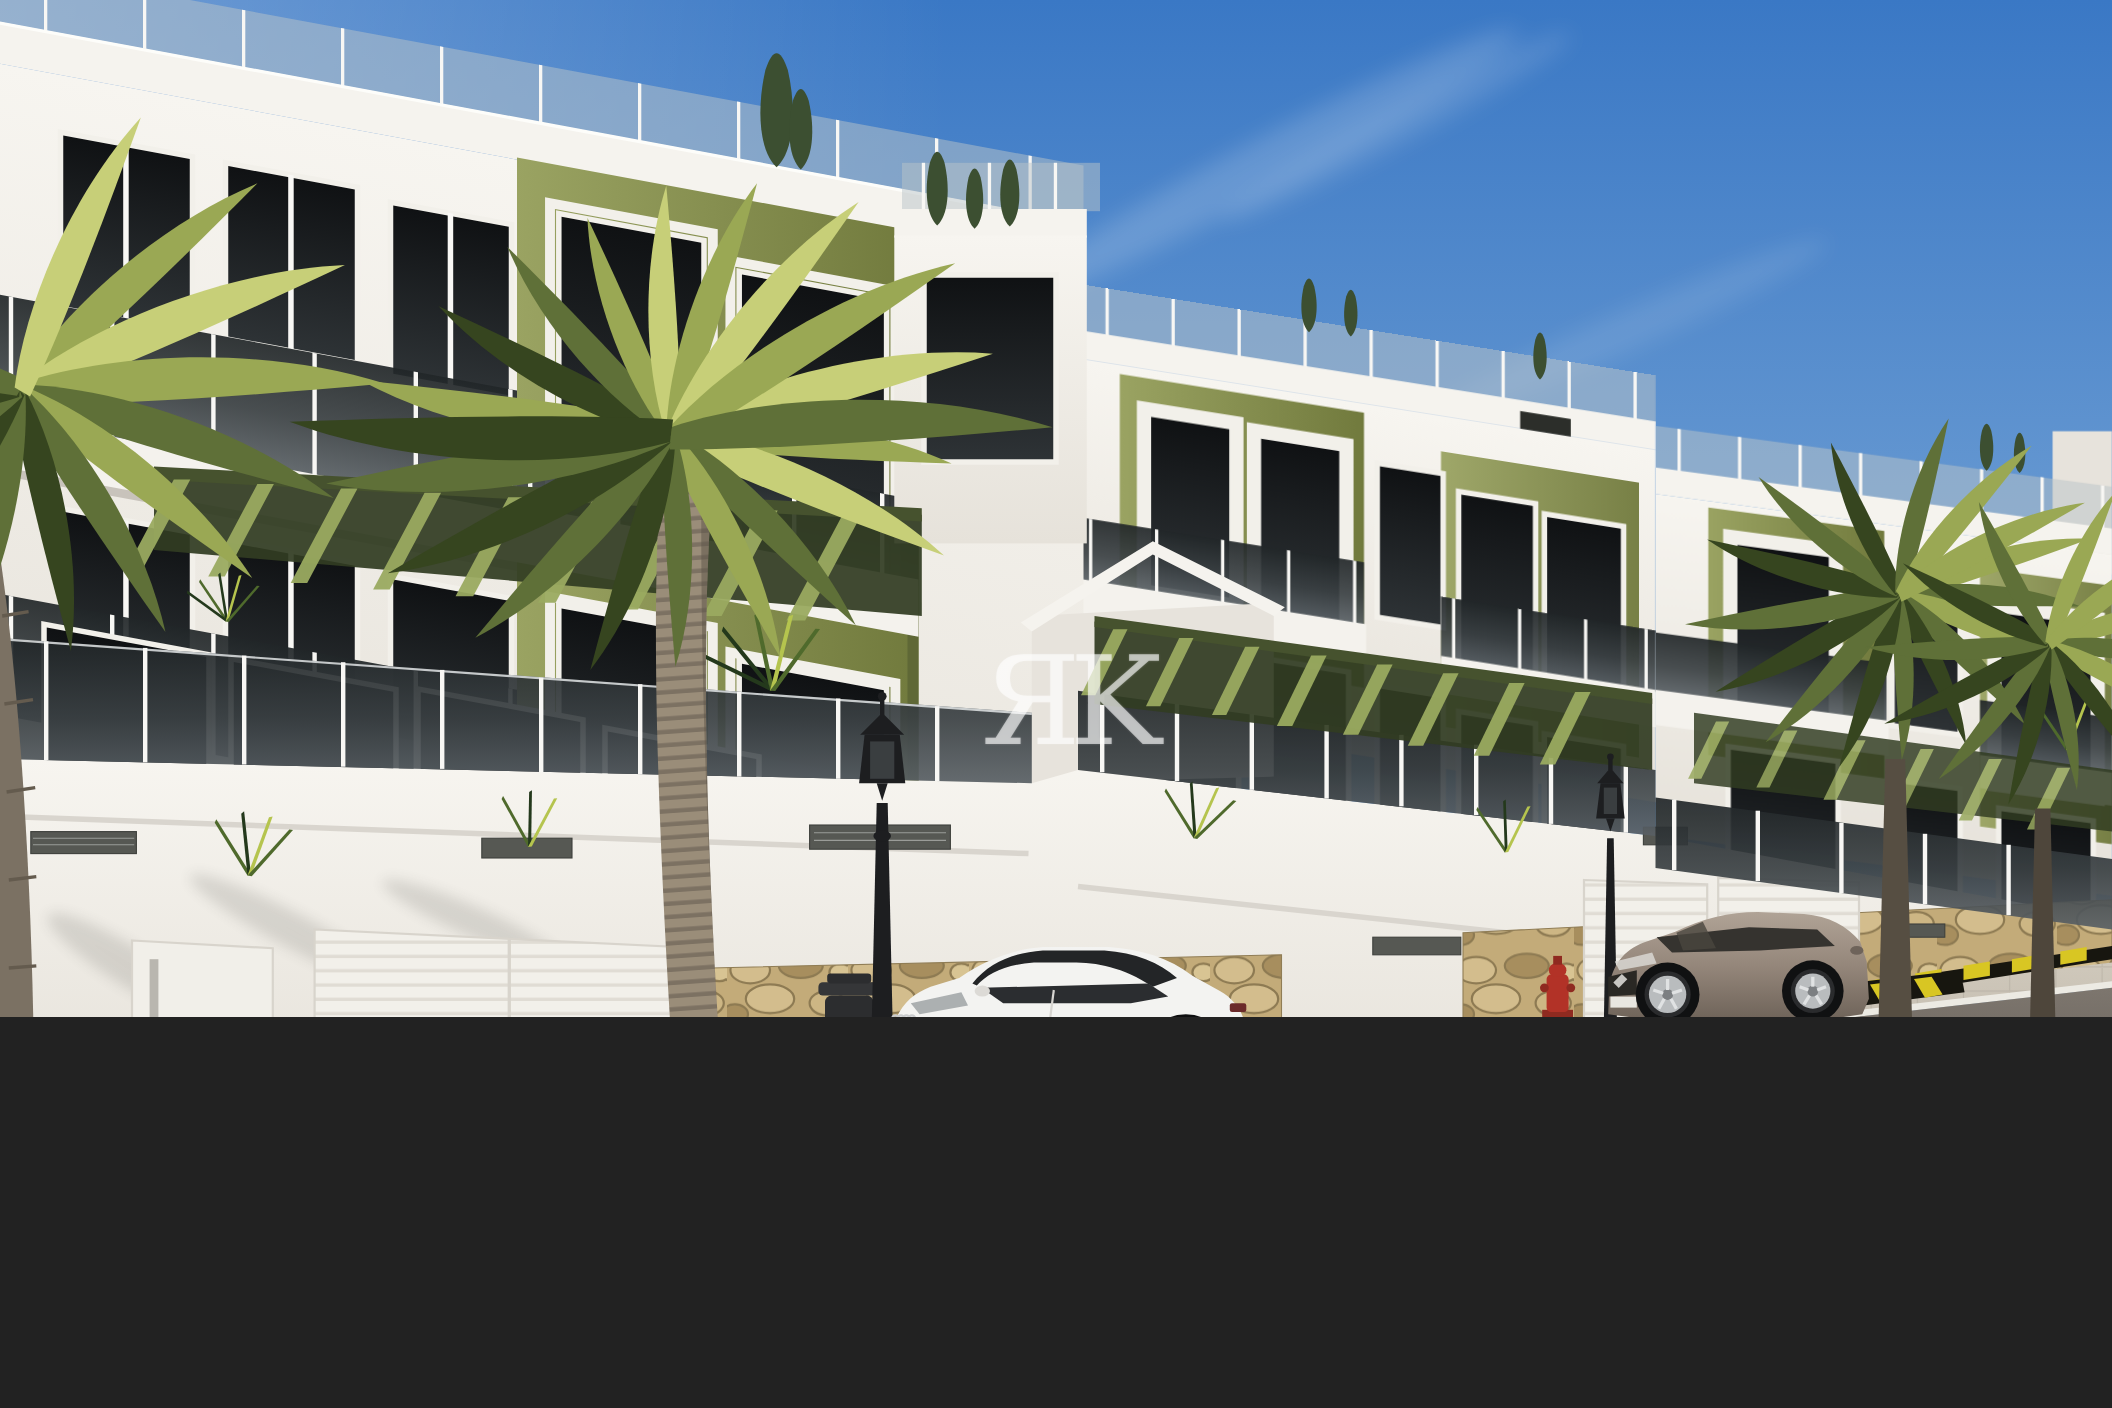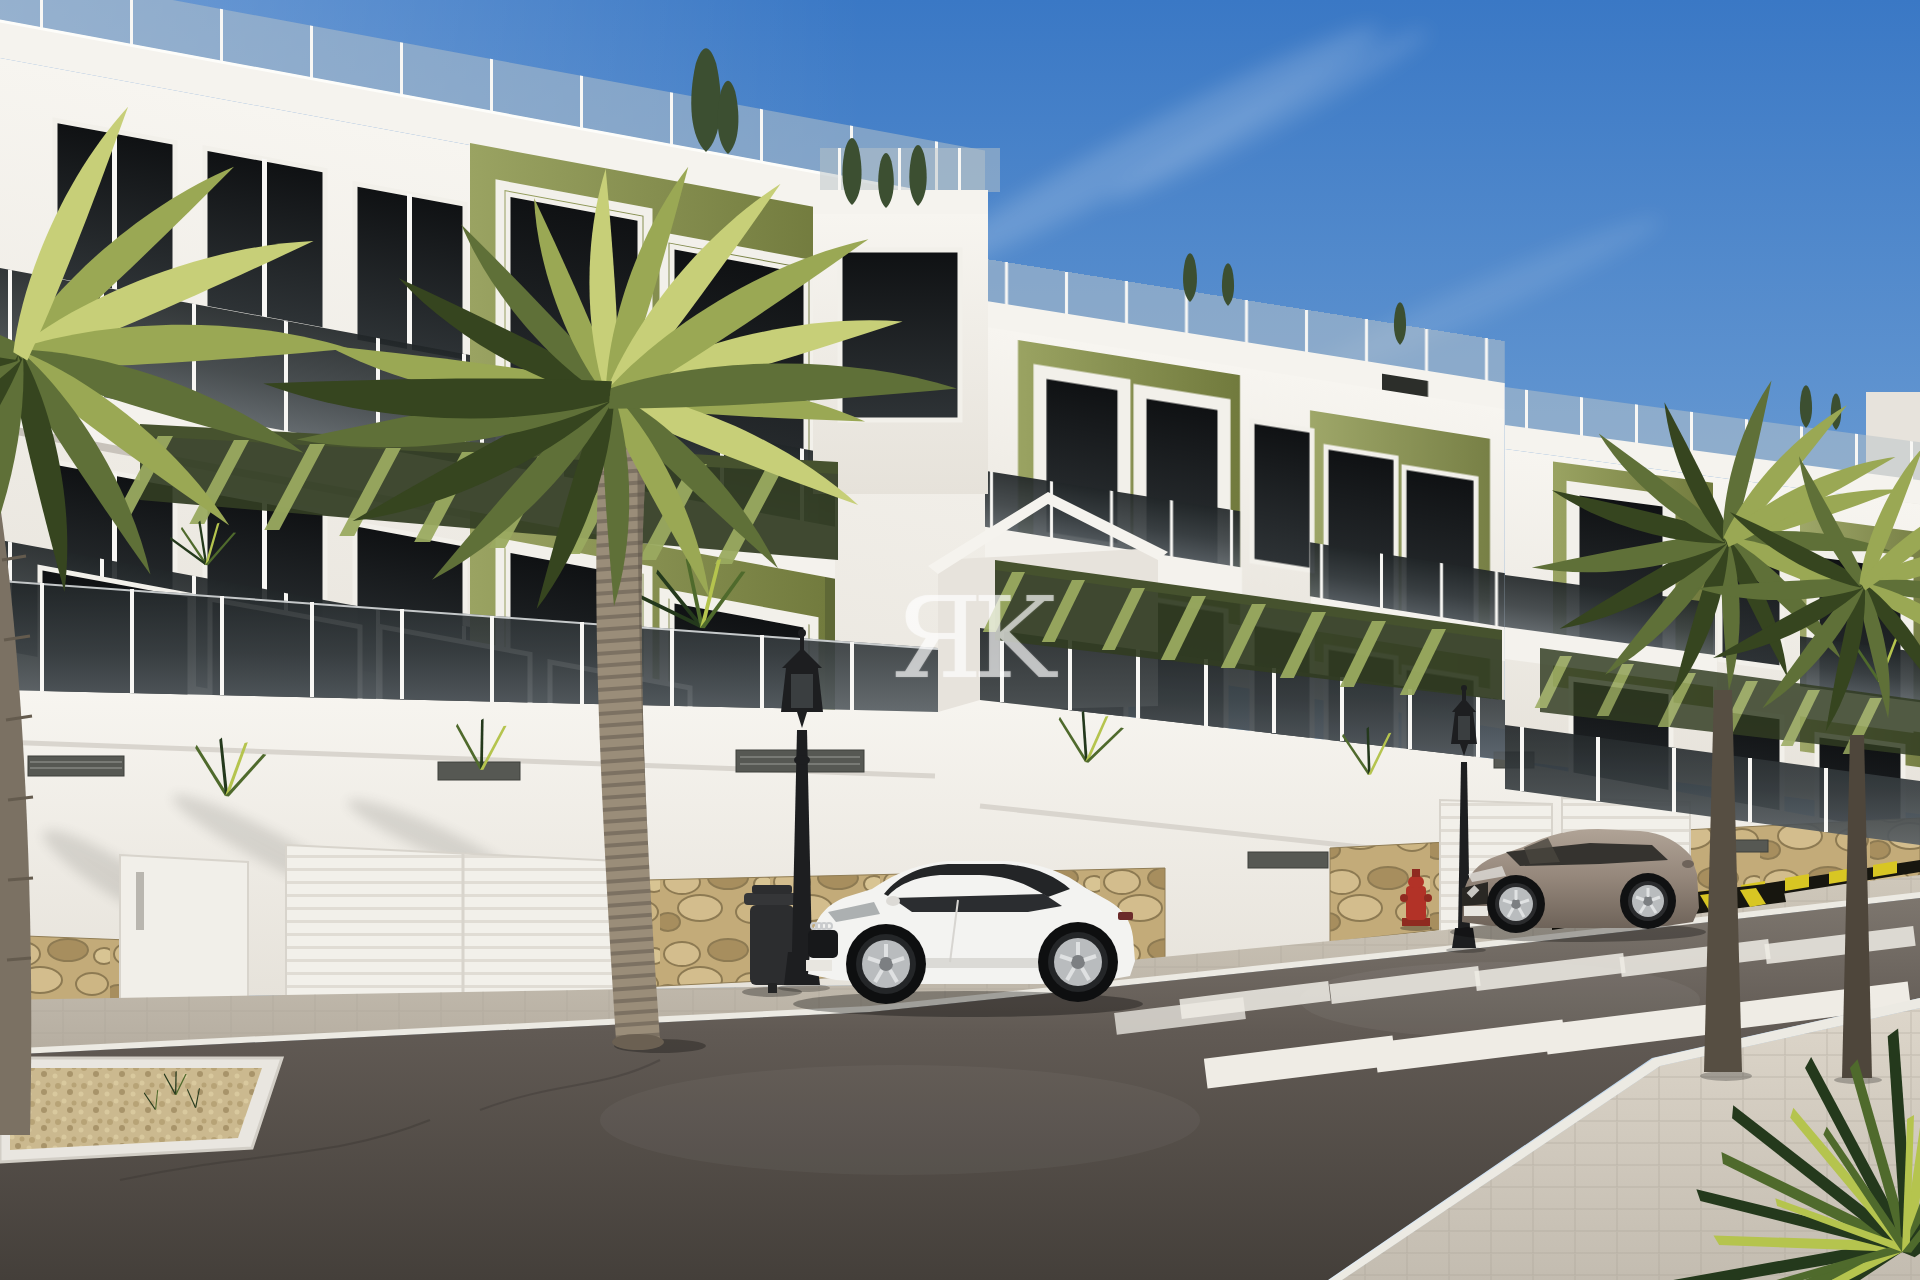--- a/index.html
+++ b/index.html
@@ -1,16 +1,16 @@
 <!DOCTYPE html>
 <html style="--sky_top: #3a78c5; --sky_mid: #6f9fd4; --sky_low: #b9d2ea; --sky_horizon: #e2edf6; --wall_white: #f5f3ee; --wall_shade: #e7e3dc; --wall_dark: #cfcac2; --accent_green: #8e9558; --accent_green_dark: #6e773f; --pergola_dark: #323c22; --pergola_light: #9aaa60; --glass_top: #212628; --glass_bottom: #596065; --window_dark: #0f1113; --frame_white: #f2f0ea; --roof_glass: #b9c3c8; --stone_light: #d3bd8d; --stone_mid: #c3ab79; --stone_dark: #a78e5e; --sidewalk_light: #cfc8bb; --sidewalk_shade: #b5ada0; --curb_white: #eceae3; --asphalt_far: #7d766e; --asphalt_mid: #615a54; --asphalt_near: #443f3a; --marking_white: #efece5; --hazard_yellow: #d8c623; --hazard_black: #17160f; --trunk_light: #9a8d79; --trunk_dark: #7c7162; --frond_light: #c7cf78; --frond_mid: #9aa854; --frond_dark: #5f7038; --frond_deep: #36451f; --car_white: #f3f3f1; --car_bronze: #94867a; --lamp_black: #1d1e20; --hydrant_red: #b23227;"><head>
 <meta charset="utf-8">
 <style>
   html,body{margin:0;padding:0;background:#222;}
-  #stage{position:relative;width:1920px;height:1280px;overflow:hidden;font-family:"Liberation Sans",sans-serif;}
+  #stage{position:relative;width:1920px;height:924px;overflow:hidden;font-family:"Liberation Sans",sans-serif;}
   #stage svg{position:absolute;left:0;top:0;width:1920px;height:1280px;display:block;}
   
   .skyfill{fill:url(#skyg);} .wall{fill:url(#wallg);} .bright{fill:var(--wall_white);}
   .wshade{fill:var(--wall_shade);} .cornedge{stroke:#fdfdfa;stroke-width:3;}
   .green{fill:url(#greeng);}
   .tglass{fill:url(#glassg);opacity:.92;} .rglass{fill:var(--roof_glass);opacity:.5;}
   .post{fill:#f8f7f4;} .win{fill:url(#wing);stroke:var(--frame_white);stroke-width:5;}
   .frameb{fill:none;stroke:var(--frame_white);stroke-width:9;}
   .slab{fill:#f4f2ed;} .soffit{fill:#c8c3bb;}
   .perg{fill:var(--pergola_dark);opacity:.93;} .slat{fill:var(--pergola_light);opacity:.95;}

